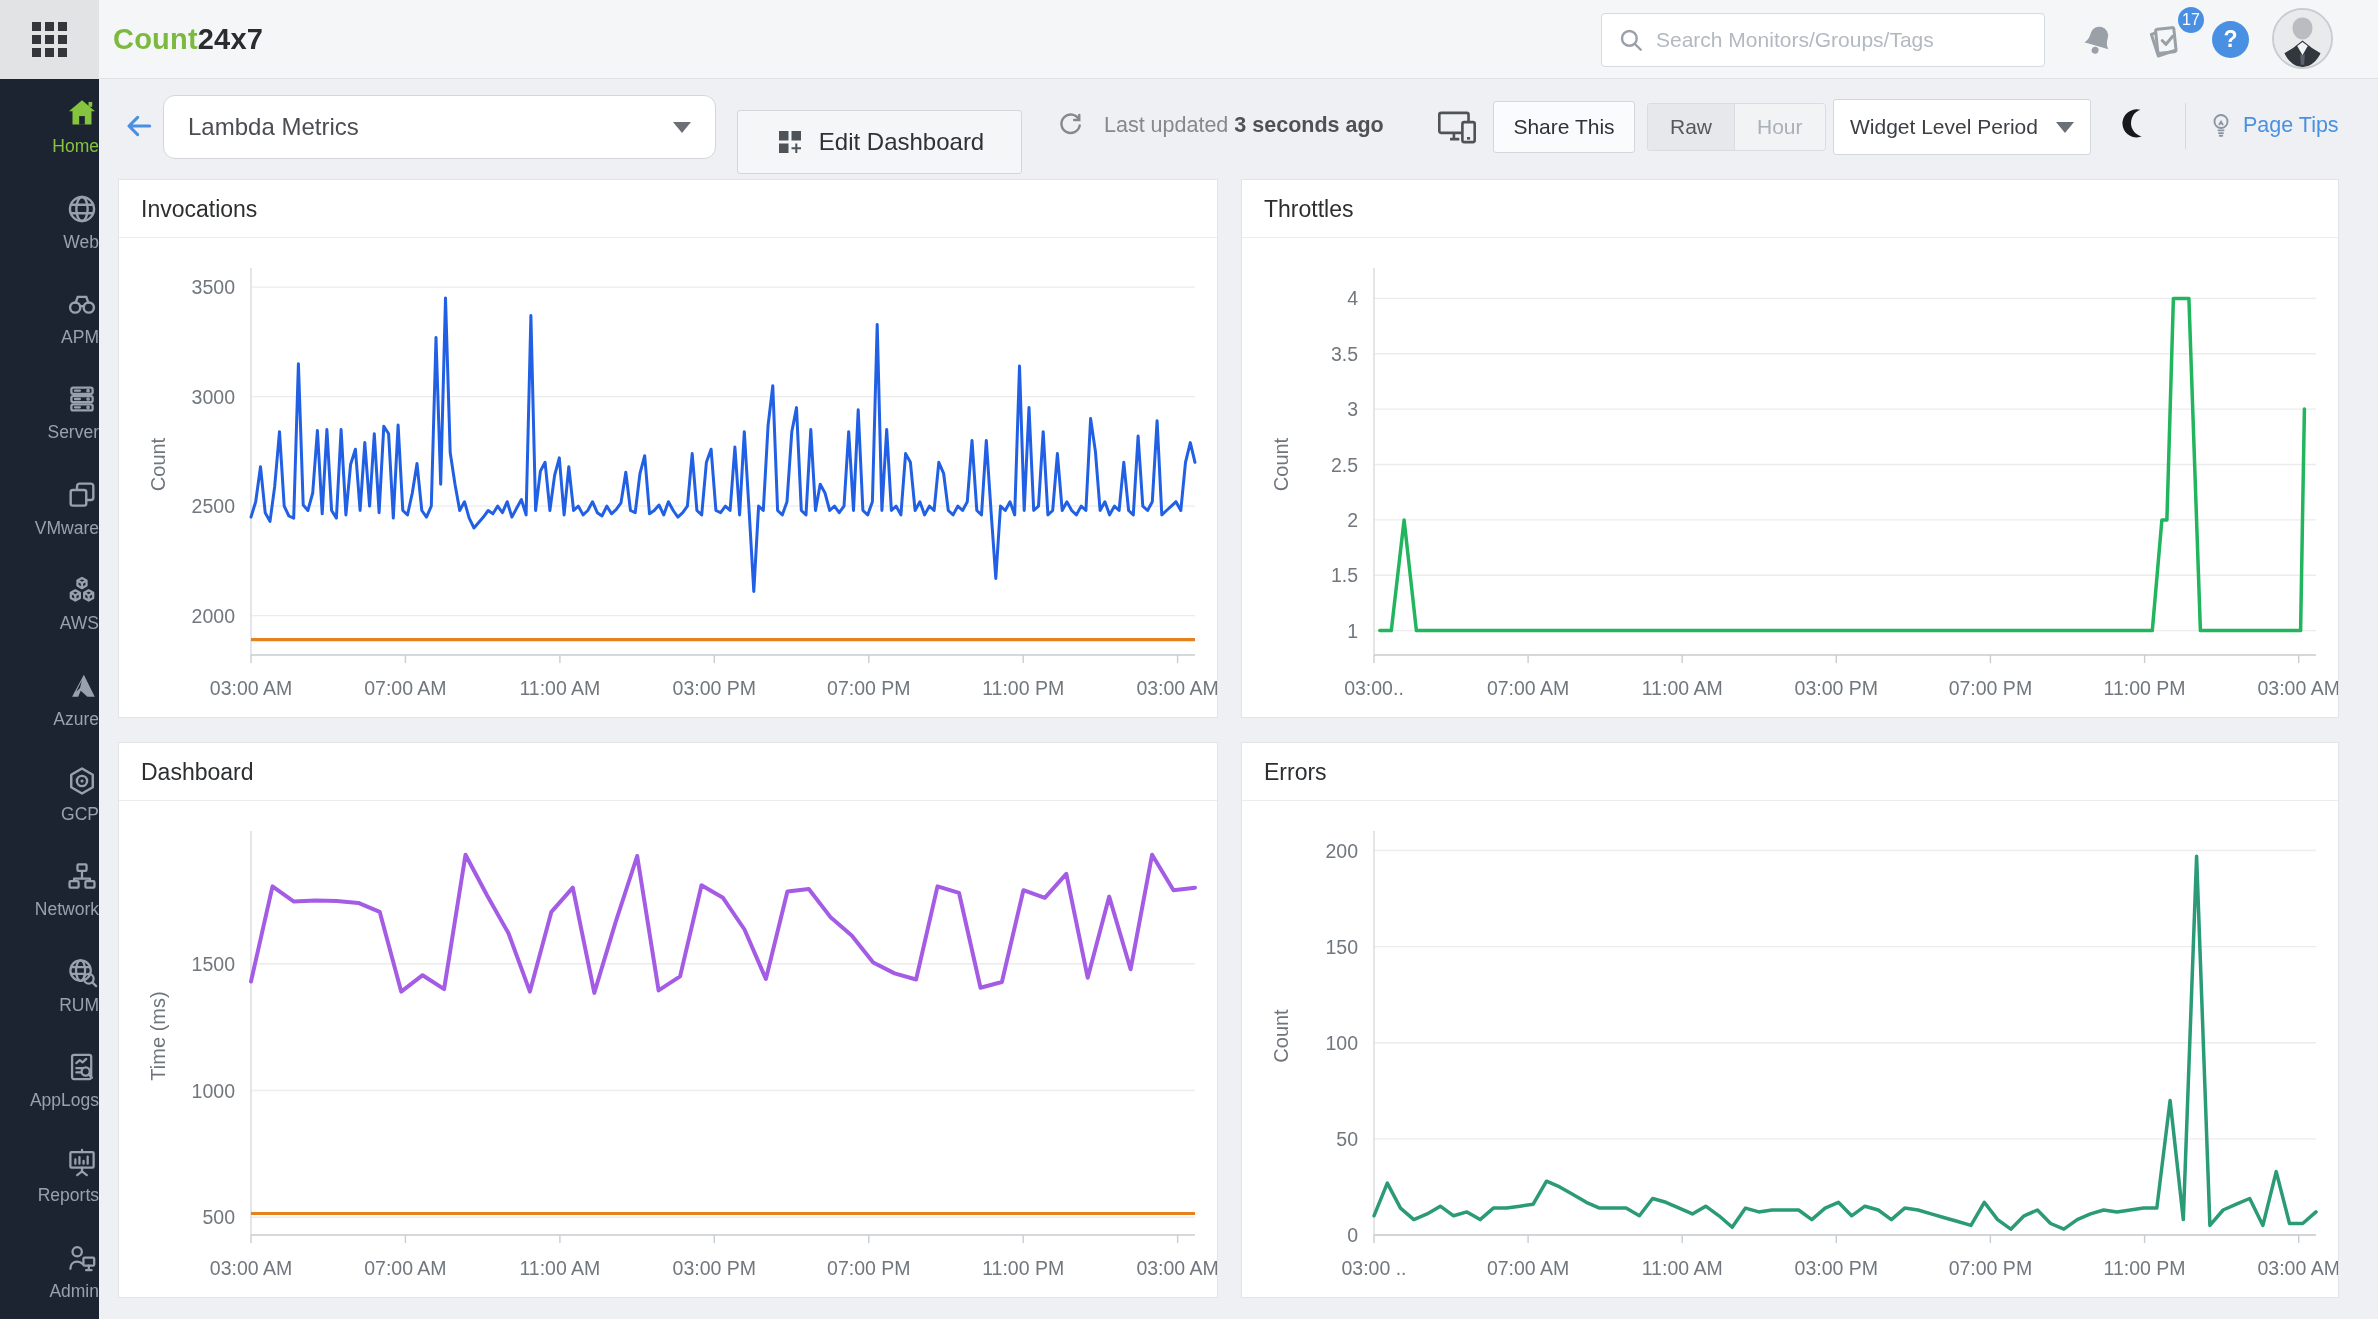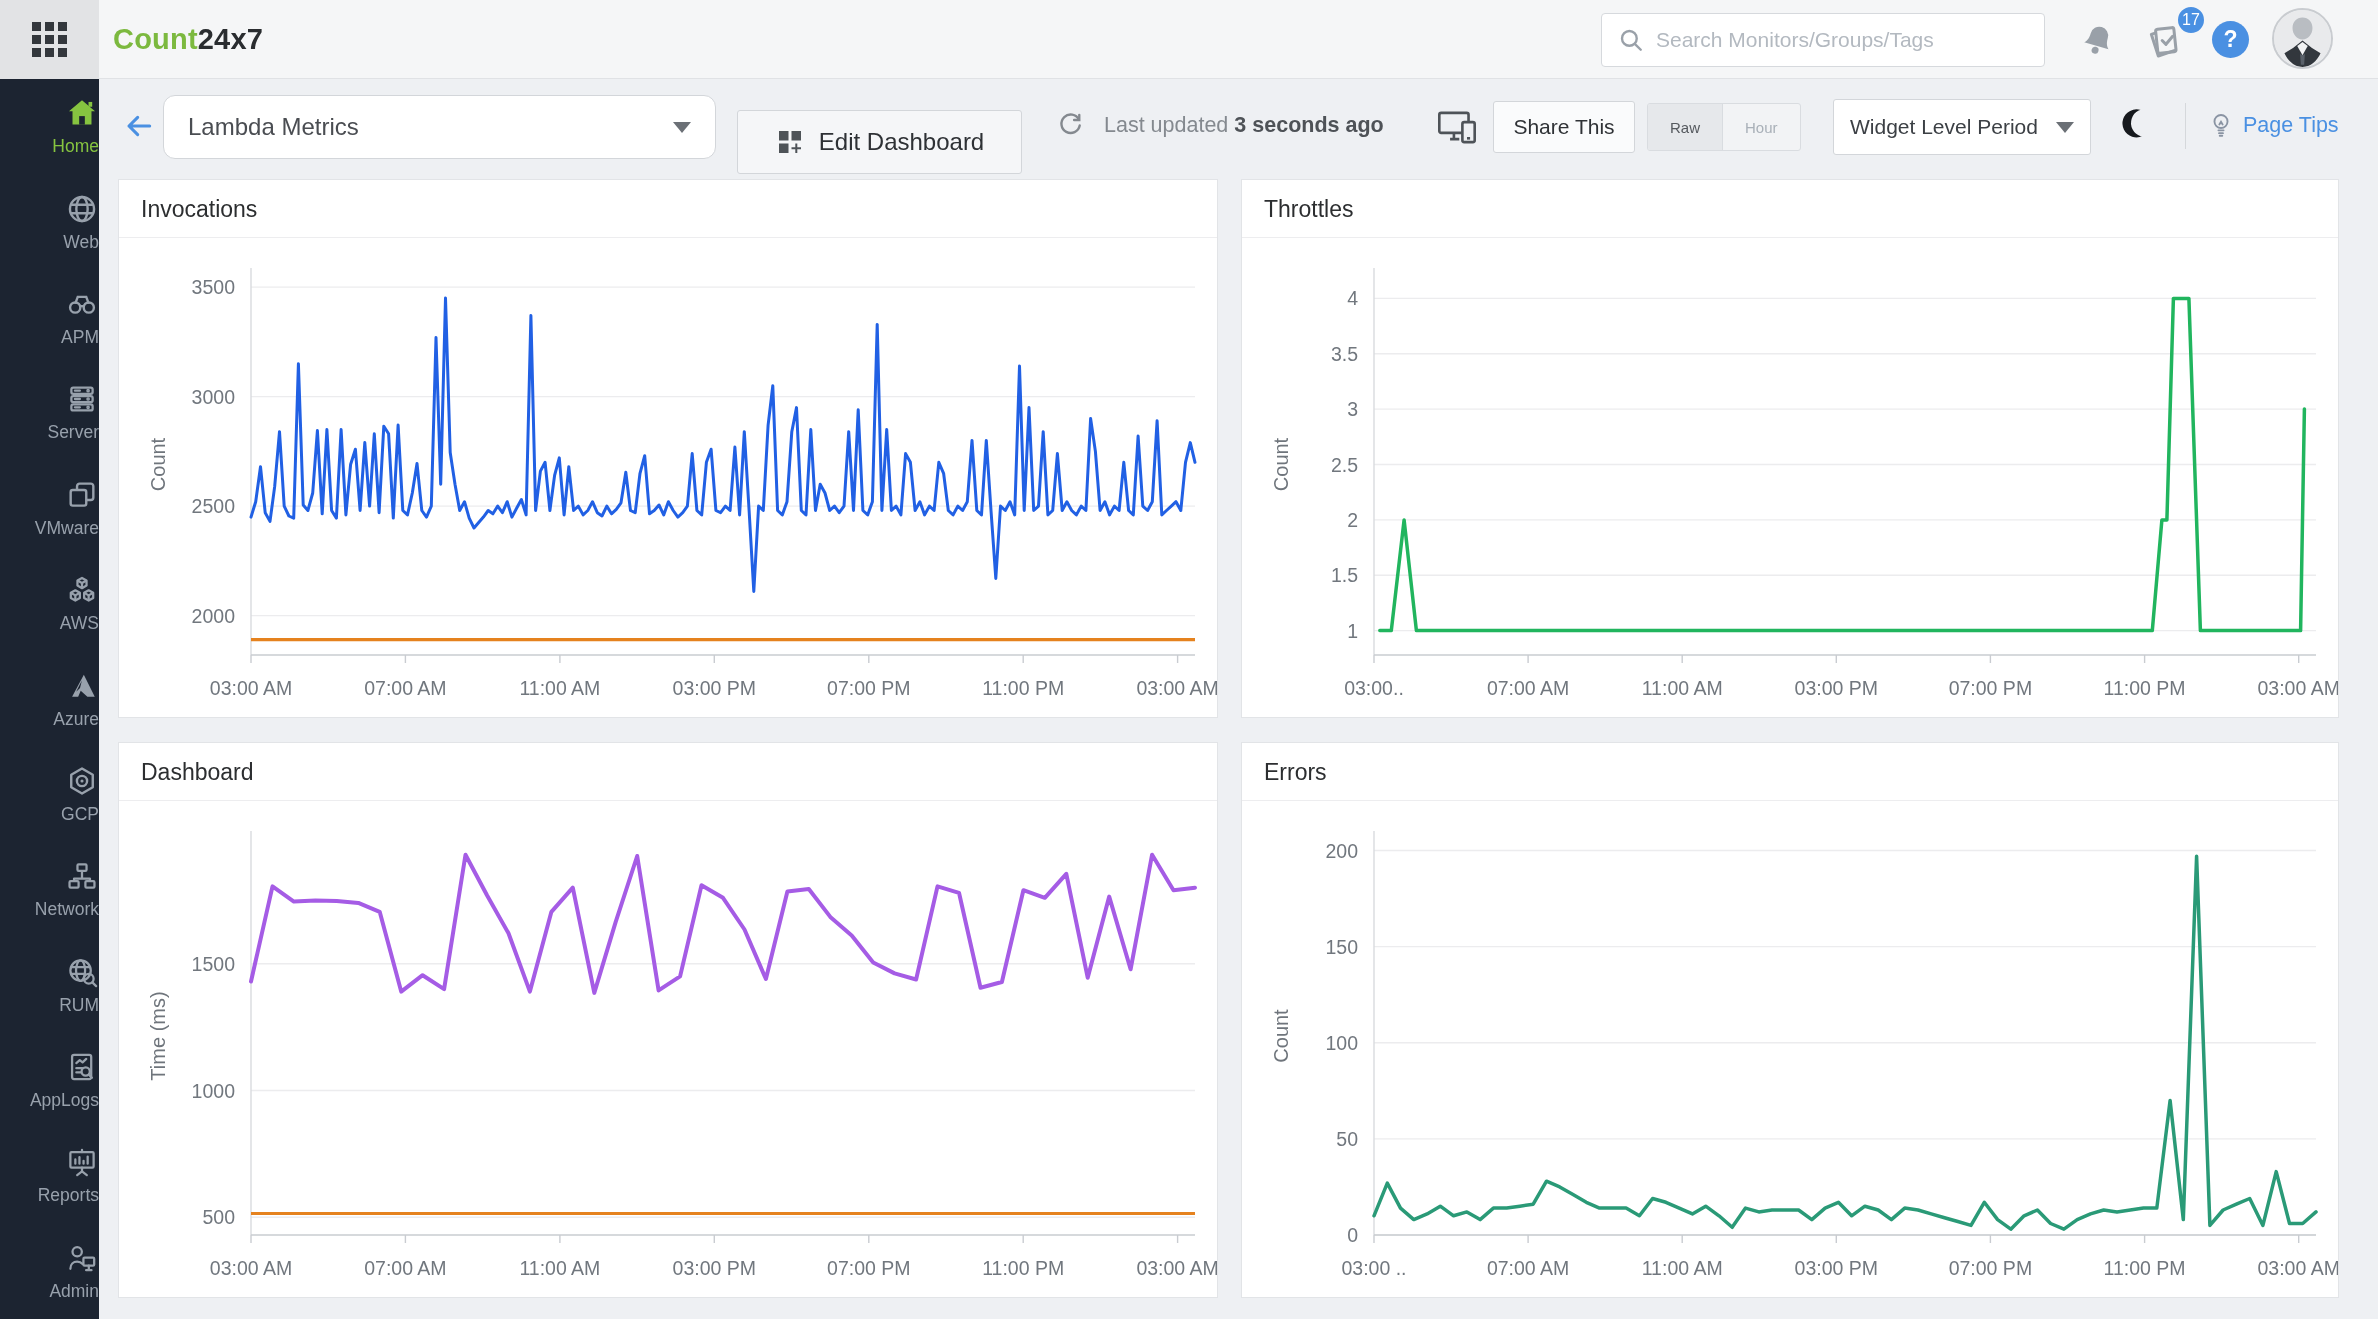--- a/index.html
+++ b/index.html
@@ -34,21 +34,21 @@
   .dash-select { position:absolute; left:64px; top:16px; width:553px; height:64px; background:#fff; border:1px solid #d3d6da; border-radius:12px; display:flex; align-items:center; padding:0 24px; cursor:pointer; }
   .dash-select .txt { font-size:24px; color:#4a4d52; flex:1; }
   .caret { width:0; height:0; border-left:9px solid transparent; border-right:9px solid transparent; border-top:11px solid #6b7076; }
   .btn { background:#f5f6f8; border:1px solid #d3d6da; border-radius:3px; display:flex; align-items:center; justify-content:center; cursor:pointer; }
   .edit-btn { position:absolute; left:638px; top:31px; width:285px; height:64px; gap:14px; font-size:24px; color:#2e3135; }
   .lastupd { position:absolute; left:958px; top:0; height:92px; display:flex; align-items:center; gap:20px; font-size:21.5px; color:#84898f; }
   .lastupd b { color:#4e5257; }
   .devices { position:absolute; left:1338px; top:28px; cursor:pointer; }
   .share-btn { position:absolute; left:1394px; top:22px; width:142px; height:52px; font-size:21px; color:#2f3236; background:#fafbfc; }
   .segmented { position:absolute; left:1548px; top:24px; height:48px; display:flex; border:1px solid #d9dce0; border-radius:3px; background:#f2f3f5; overflow:hidden; }
-  .seg { padding:0 22px; display:flex; align-items:center; font-size:15px; cursor:pointer;text-align:center; }
+  .seg { padding:0 22px; display:flex; align-items:center; font-size:21px; cursor:pointer;text-align:center; }
   .seg.sel { background:#e6e8eb; color:#55595e; border-right:1px solid #d9dce0; }
   .seg.unsel { color:#a9b0b8; }
   .period-select { position:absolute; left:1734px; top:20px; width:258px; height:56px; background:#fff; border:1px solid #d3d6da; border-radius:3px; display:flex; align-items:center; padding:0 16px; cursor:pointer; }
   .period-select .txt { flex:1; font-size:21px; color:#3c4045; }
   .moon { position:absolute; left:2032px; top:30px; width:28px; height:28px; border-radius:50%; box-shadow:-8px 3px 0 0 #16191d; transform:rotate(18deg); cursor:pointer; }
   .vdiv { position:absolute; left:2086px; top:24px; width:1px; height:46px; background:#d5d8db; }
   .pagetips { position:absolute; left:2108px; top:0; height:92px; display:flex; align-items:center; gap:8px; cursor:pointer; color:#4a90e2; font-size:21.5px; }
 
   
   .card { position:absolute; background:#fff; border:1px solid #e2e4e7; }

